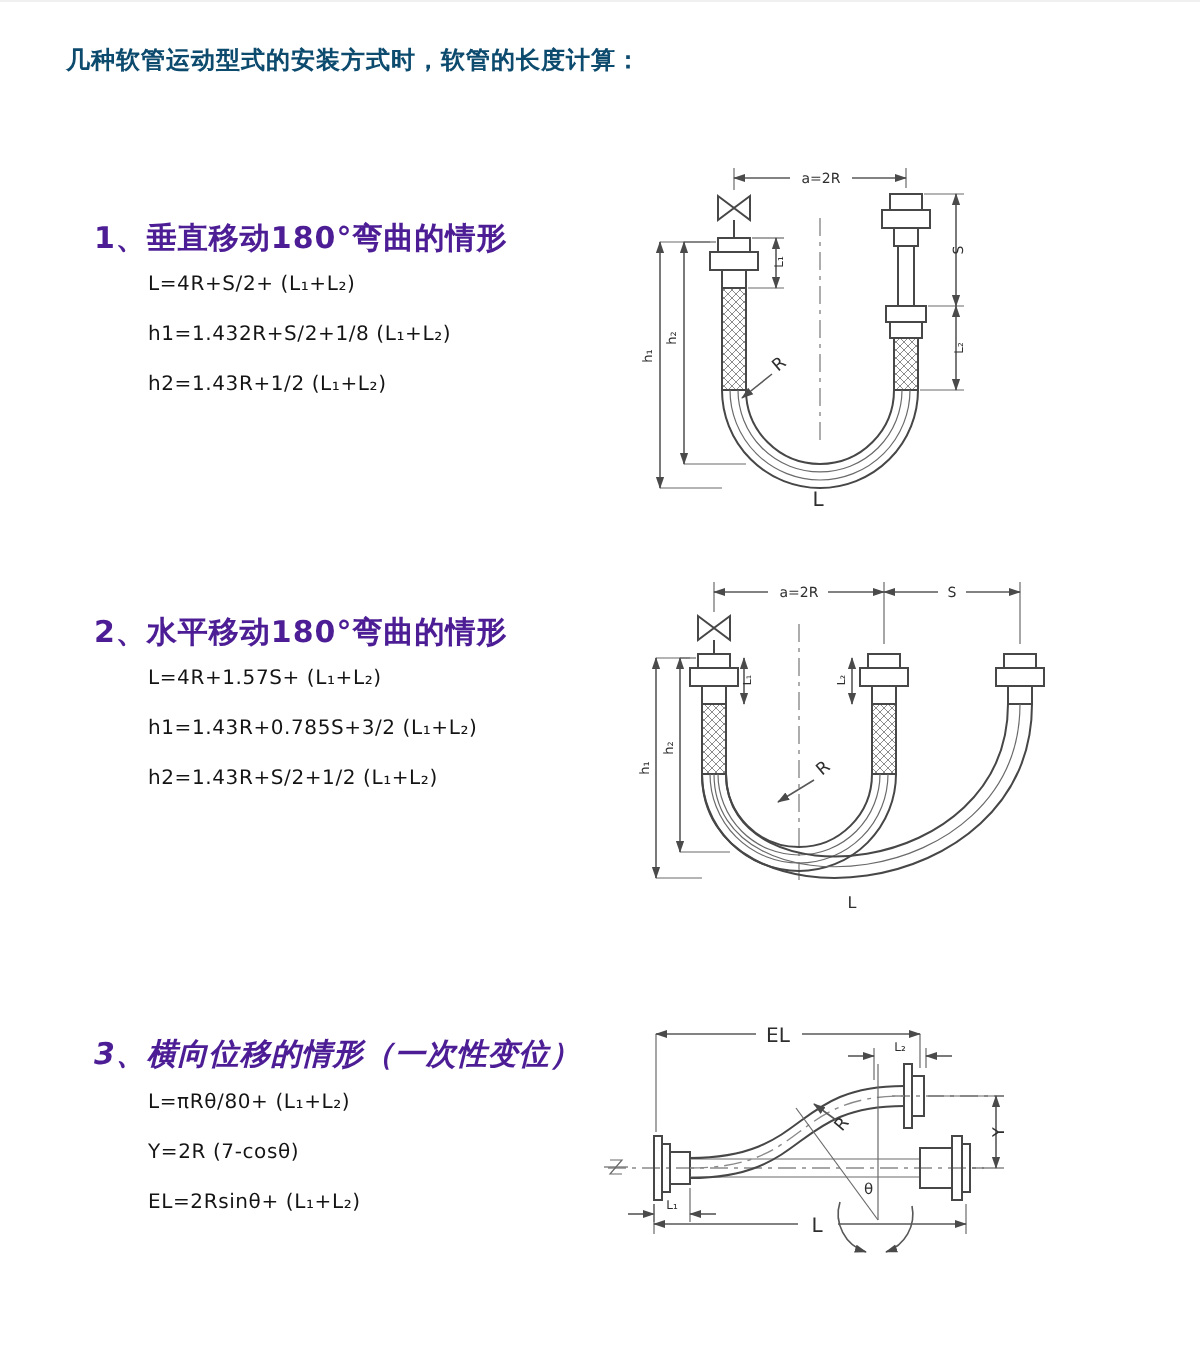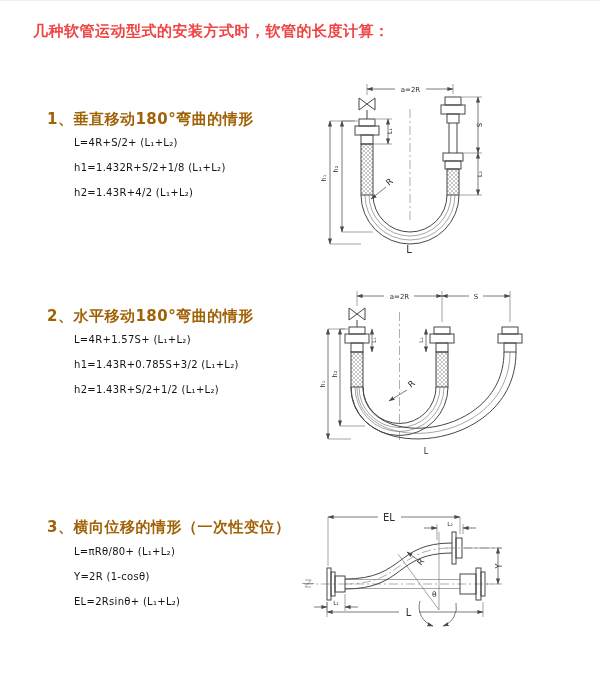--- a/index.html
+++ b/index.html
@@ -2,49 +2,49 @@
 <html><head>
 <meta charset="utf-8">
 <style>
   html,body{margin:0;padding:0;}
   body{
     width:600px;height:675px;background:#ffffff;position:relative;overflow:hidden;
     font-family:"DejaVu Sans","Liberation Sans",sans-serif;color:#1c1c1c;
     border-top:1px solid #f0f0f0;
   }
   .abs{position:absolute;white-space:nowrap;}
-  .title{font-size:15px;font-weight:bold;letter-spacing:0.5px;color:#ef4444;}
-  .heading{font-size:15px;font-weight:bold;letter-spacing:0.5px;color:#a16207;}
+  .title{font-size:12px;font-weight:bold;letter-spacing:0.5px;color:#0c4a6e;}
+  .heading{font-size:15px;font-weight:bold;letter-spacing:0.5px;color:#4c1d95;}
   .formula{font-size:10px;font-weight:normal;letter-spacing:0.3px;color:#141414;}
   svg{position:absolute;overflow:visible;}
   svg text{font-family:"DejaVu Sans","Liberation Sans",sans-serif;fill:#2e2e2e;}
   .pline{stroke:#474747;stroke-width:1;fill:none;}
   .thin{stroke:#6a6a6a;stroke-width:0.6;fill:none;}
   .dline{stroke:#585858;stroke-width:0.8;fill:none;}
   .cline{stroke:#8a8a8a;stroke-width:0.7;fill:none;stroke-dasharray:9 3 2 3;}
   .part{stroke:#474747;stroke-width:1;fill:none;}
 </style>
 </head>
 <body>
 
 <div class="abs title" style="left:33px;top:21px;">几种软管运动型式的安装方式时，软管的长度计算：</div>
 
 <div class="abs heading" style="left:47px;top:109px;">1、垂直移动180°弯曲的情形</div>
 <div class="abs formula" style="left:74px;top:136px;">L=4R+S/2+ (L₁+L₂)</div>
 <div class="abs formula" style="left:74px;top:161px;">h1=1.432R+S/2+1/8 (L₁+L₂)</div>
-<div class="abs formula" style="left:74px;top:186px;">h2=1.43R+4/2 (L₁+L₂)</div>
+<div class="abs formula" style="left:74px;top:186px;">h2=1.43R+1/2 (L₁+L₂)</div>
 
 <div class="abs heading" style="left:47px;top:306px;">2、水平移动180°弯曲的情形</div>
 <div class="abs formula" style="left:74px;top:333px;">L=4R+1.57S+ (L₁+L₂)</div>
 <div class="abs formula" style="left:74px;top:358px;">h1=1.43R+0.785S+3/2 (L₁+L₂)</div>
 <div class="abs formula" style="left:74px;top:383px;">h2=1.43R+S/2+1/2 (L₁+L₂)</div>
 
-<div class="abs heading" style="left:47px;top:517px;">3、横向位移的情形（一次性变位）</div>
+<div class="abs heading" style="left:47px;top:517px;font-style:italic;">3、横向位移的情形（一次性变位）</div>
 <div class="abs formula" style="left:74px;top:545px;">L=πRθ/80+ (L₁+L₂)</div>
-<div class="abs formula" style="left:74px;top:570px;">Y=2R (1-cosθ)</div>
+<div class="abs formula" style="left:74px;top:570px;">Y=2R (7-cosθ)</div>
 <div class="abs formula" style="left:74px;top:595px;">EL=2Rsinθ+ (L₁+L₂)</div>
 
 <svg style="left:310px;top:72px;" width="290" height="190" viewBox="0 0 290 190">
   <defs>
     <marker id="a1" markerWidth="8" markerHeight="8" refX="7" refY="4" orient="auto-start-reverse">
       <path d="M0,1.4 L7.6,4 L0,6.6 Z" fill="#4a4a4a"></path>
     </marker>
     <pattern id="b1" width="4" height="4" patternUnits="userSpaceOnUse">
       <path d="M0,4 L4,0 M0,0 L4,4" stroke="#8c8c8c" stroke-width="0.5"></path>
     </pattern>

